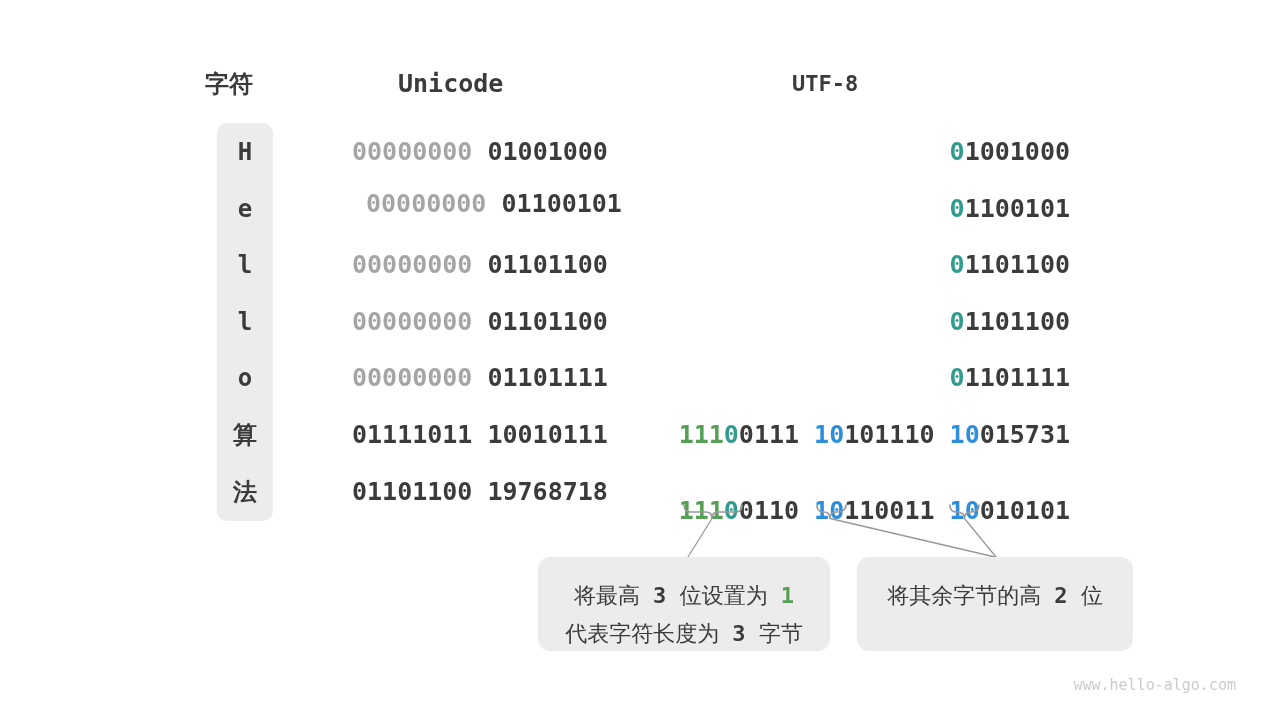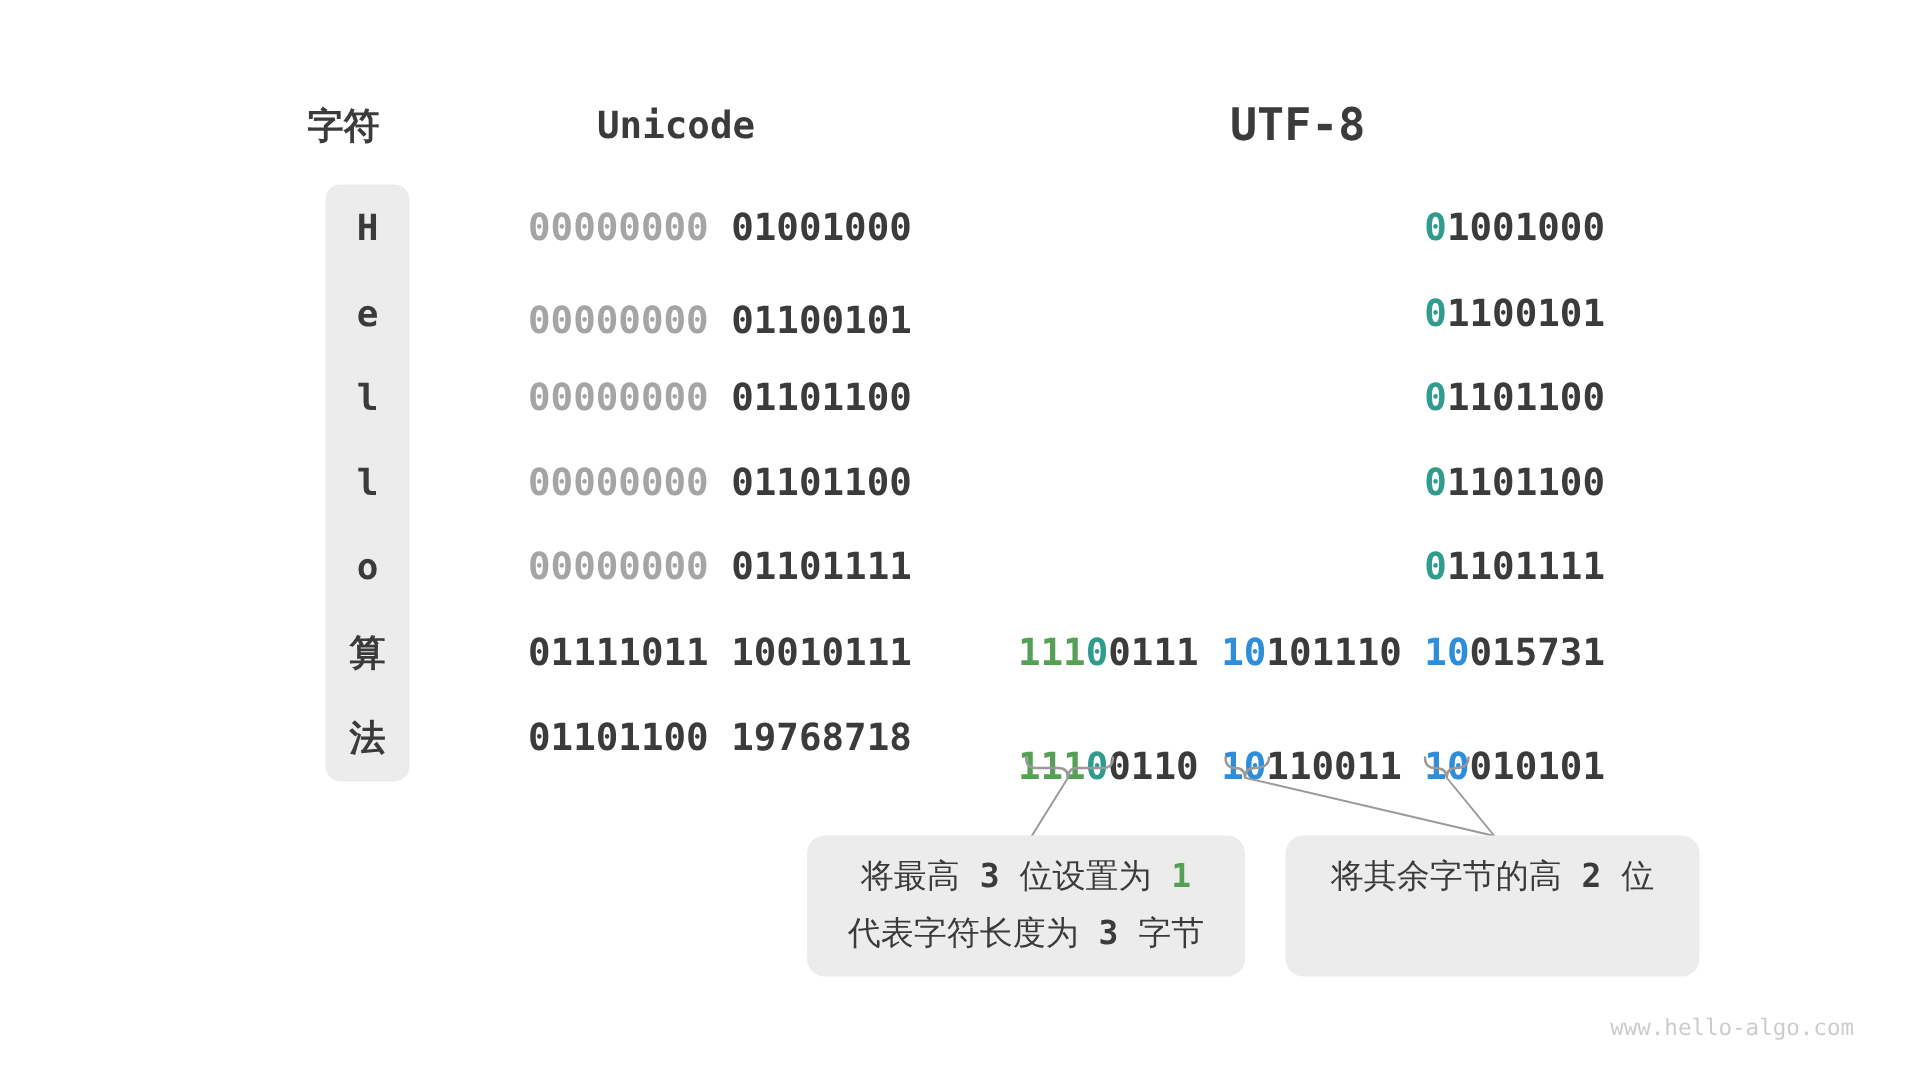--- a/index.html
+++ b/index.html
@@ -14,21 +14,21 @@
   
   .hdr {
     position: absolute;
     top: 68px;
     height: 32px; line-height: 32px;
     font-weight: 700;
     color: var(--dark);
   }
   .hdr-char   { left: 205px; width: 80px;  font-size: 24px; font-family: "DejaVu Sans", sans-serif; }
   .hdr-unicode{ left: 398px; width: 160px; font-size: 25px; font-family: "DejaVu Sans Mono", monospace; }
-  .hdr-utf8   { left: 820px; width: 160px; font-size: 30px; font-family: "DejaVu Sans Mono", monospace; }
+  .hdr-utf8   { left: 792px; width: 160px; font-size: 22px; font-family: "DejaVu Sans Mono", monospace; }
 
   
   .char-col {
     position: absolute;
     left: 217px; top: 123px;
     width: 56px; height: 398px;
     background: var(--boxbg);
     border-radius: 10px;
   }
   .char-cell {
@@ -68,21 +68,21 @@
 
   
   .callout {
     position: absolute;
     top: 557px;
     background: var(--boxbg);
     border-radius: 12px;
     color: var(--dark);
     font-size: 22px;
     text-align: center;
-    padding: 9px 0;
+    padding: 20px 0;
     box-sizing: border-box;
   }
   .callout-left  { left: 538px; width: 292px; height: 94px; }
   .callout-right { left: 857px; width: 276px; height: 94px; }
   .callout .line { height: 38px; line-height: 38px; white-space: pre; }
   .callout .seg-sans { font-family: "DejaVu Sans", sans-serif; }
   .callout .seg-mono { font-family: "DejaVu Sans Mono", monospace; font-weight: 700; }
 
   .watermark {
     position: absolute;
@@ -100,21 +100,21 @@
 <div class="hdr hdr-unicode">Unicode</div>
 <div class="hdr hdr-utf8">UTF-8</div>
 
 <div class="char-col"></div>
 
 <div id="rows">
     <div class="char-cell" style="top: 136px;">H</div>
     <div class="bin bin-unicode" style="top: 137px;"><span class="seg-gray">00000000</span><span class="seg-dark"> 01001000</span></div>
     <div class="bin bin-utf8" style="top: 137px;"><span class="seg-teal">0</span><span class="seg-dark">1001000</span></div>
     <div class="char-cell" style="top: 192.6px;">e</div>
-    <div class="bin bin-unicode" style="top: 199px;"><span class="seg-gray">00000000</span><span class="seg-dark"> 01100101</span></div>
+    <div class="bin bin-unicode" style="top: 189px; margin-left: 14px;"><span class="seg-gray">00000000</span><span class="seg-dark"> 01100101</span></div>
     <div class="bin bin-utf8" style="top: 193.6px;"><span class="seg-teal">0</span><span class="seg-dark">1100101</span></div>
     <div class="char-cell" style="top: 249.2px;">l</div>
     <div class="bin bin-unicode" style="top: 250.2px;"><span class="seg-gray">00000000</span><span class="seg-dark"> 01101100</span></div>
     <div class="bin bin-utf8" style="top: 250.2px;"><span class="seg-teal">0</span><span class="seg-dark">1101100</span></div>
     <div class="char-cell" style="top: 305.8px;">l</div>
     <div class="bin bin-unicode" style="top: 306.8px;"><span class="seg-gray">00000000</span><span class="seg-dark"> 01101100</span></div>
     <div class="bin bin-utf8" style="top: 306.8px;"><span class="seg-teal">0</span><span class="seg-dark">1101100</span></div>
     <div class="char-cell" style="top: 362.4px;">o</div>
     <div class="bin bin-unicode" style="top: 363.4px;"><span class="seg-gray">00000000</span><span class="seg-dark"> 01101111</span></div>
     <div class="bin bin-utf8" style="top: 363.4px;"><span class="seg-teal">0</span><span class="seg-dark">1101111</span></div>

